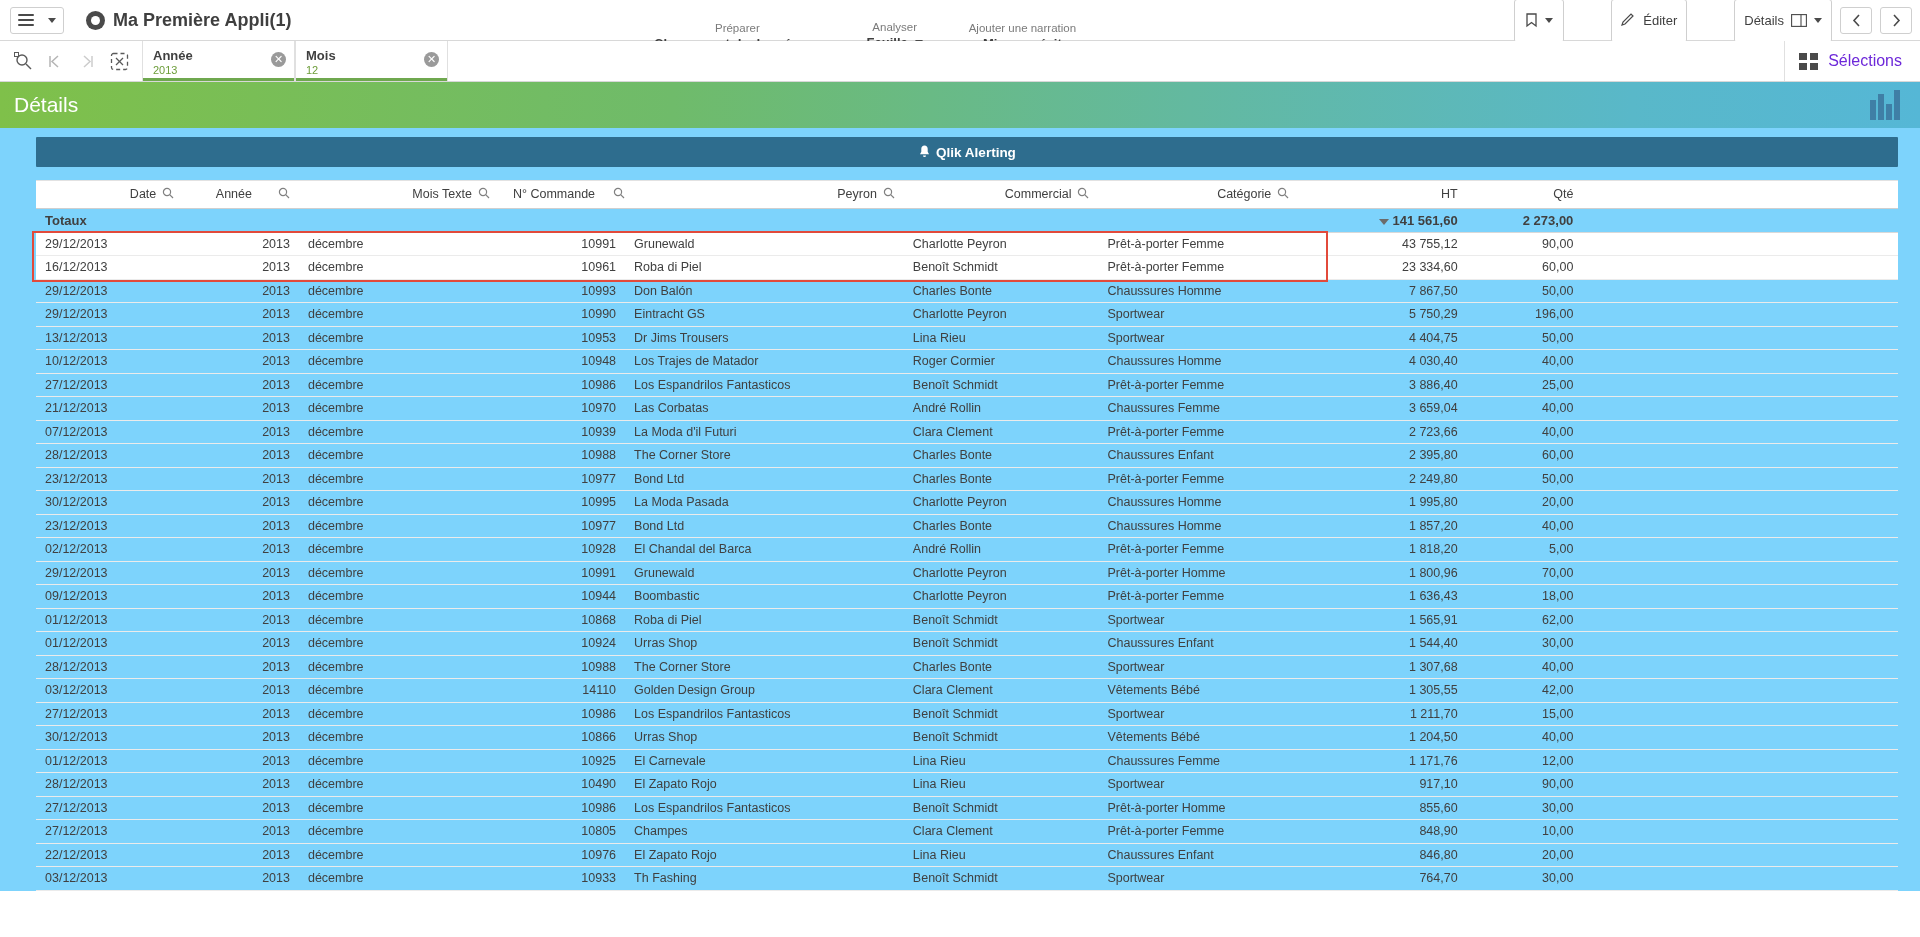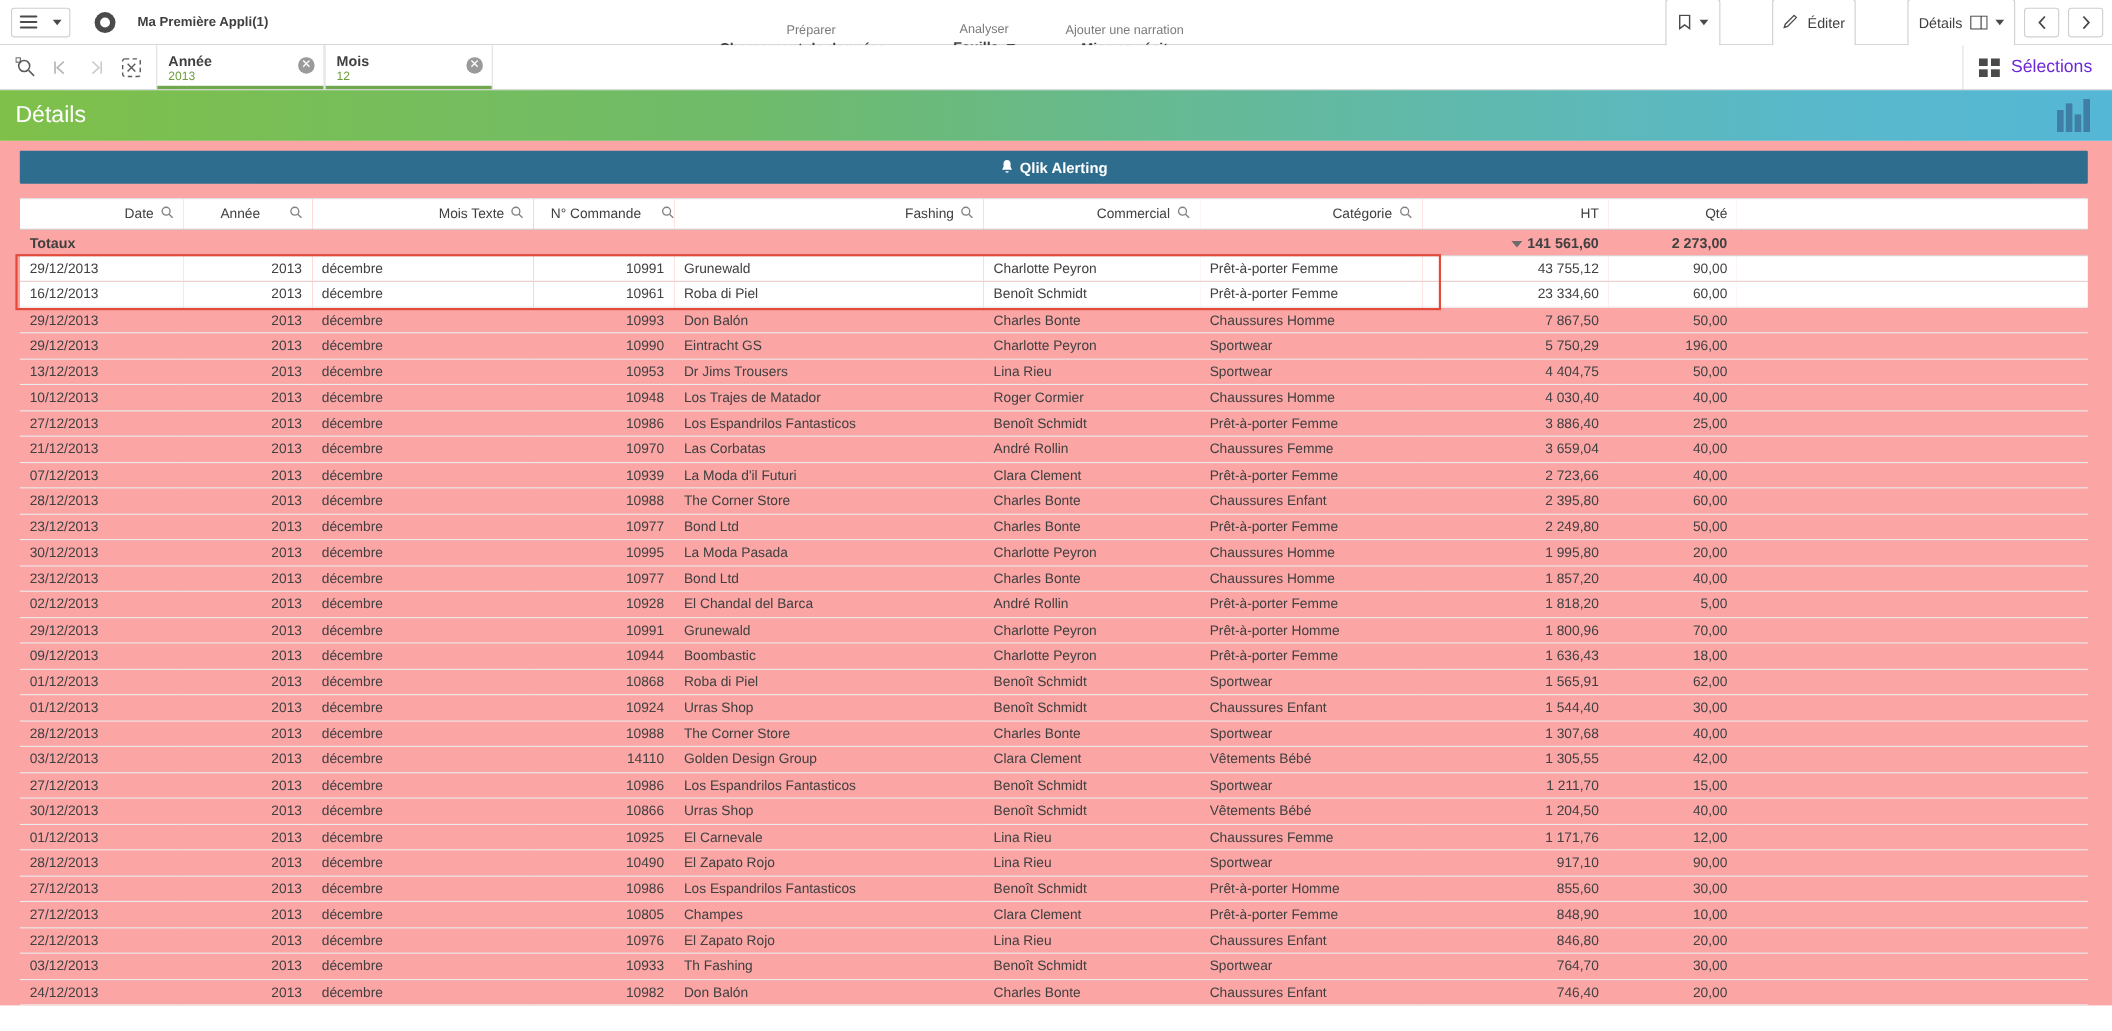--- a/index.html
+++ b/index.html
@@ -45,21 +45,21 @@
     display: flex; align-items: center; margin-left: 22px; gap: 8px;
   }
   .qlik-logo {
     width: 19px; height: 19px; border-radius: 50%;
     background: #4a4a4a; position: relative;
   }
   .qlik-logo::after {
     content: ""; position: absolute; left: 5px; top: 5px;
     width: 9px; height: 9px; background: #fff; border-radius: 50%;
   }
-  .app-title { font-size: 12px; color: #3f3f3f; font-weight: bold; margin-left: 12px; }
+  .app-title { font-size: 18px; color: #3f3f3f; font-weight: bold; }
 
   .nav-center {
     position: absolute; left: 640px; top: 15px; height: 41px;
     display: flex; align-items: stretch;
   }
   .nav-item {
     padding: 2px 14px 0 14px;
     display: flex; flex-direction: column; align-items: center; justify-content: center;
     cursor: pointer; position: relative;
     min-width: 120px;
@@ -114,21 +114,21 @@
   
   .sheet-header {
     height: 46px;
     background: linear-gradient(to right, #7fc04a 0%, #6fbb6a 35%, #63b9a0 62%, #59b8c9 85%, #55b7d6 100%);
     display: flex; align-items: center; position: relative;
   }
   .sheet-title { color: #ffffff; font-size: 21px; margin-left: 14px; }
   .sheet-icon { position: absolute; right: 14px; top: 8px; }
 
   
-  .content { padding: 9px 22px 0 18px; background: #fca5a5; }
+  .content { padding: 9px 22px 0 36px; background: #7dd3fc; }
   .alert-bar {
     height: 30px; background: #2e6d8e; color: #fff;
     display: flex; align-items: center; justify-content: center;
     font-size: 13.5px; font-weight: bold; gap: 5px;
     border-radius: 1px;
   }
 
   
   .table-wrap { margin-top: 13px; border-top: 1px solid #e2e2e2; }
   table.qtable { width: 100%; border-collapse: collapse; table-layout: fixed; }
@@ -366,21 +366,21 @@
             <div class="th-inner" style="justify-content:flex-end;gap:18px;">
               <span>N° Commande</span>
               <span class="srch"><svg width="12" height="12" viewBox="0 0 12 12">
                     <circle cx="5" cy="5" r="3.6" fill="none" stroke="#6b6b6b" stroke-width="1.2"></circle>
                     <line x1="7.7" y1="7.7" x2="11" y2="11" stroke="#6b6b6b" stroke-width="1.2"></line>
                   </svg></span>
             </div>
           </th>
           <th>
             <div class="th-inner">
-              <span>Fashing</span>
+              <span>Peyron</span>
               <span class="srch"><svg width="12" height="12" viewBox="0 0 12 12">
                     <circle cx="5" cy="5" r="3.6" fill="none" stroke="#6b6b6b" stroke-width="1.2"></circle>
                     <line x1="7.7" y1="7.7" x2="11" y2="11" stroke="#6b6b6b" stroke-width="1.2"></line>
                   </svg></span>
             </div>
           </th>
           <th>
             <div class="th-inner">
               <span>Commercial</span>
               <span class="srch"><svg width="12" height="12" viewBox="0 0 12 12">
@@ -752,29 +752,17 @@
             <td class="num">2013</td>
             <td>décembre</td>
             <td class="num">10933</td>
             <td>Th Fashing</td>
             <td>Benoît Schmidt</td>
             <td>Sportwear</td>
             <td class="num">764,70</td>
             <td class="num">30,00</td>
             <td></td>
           </tr>
-          <tr>
-            <td>24/12/2013</td>
-            <td class="num">2013</td>
-            <td>décembre</td>
-            <td class="num">10982</td>
-            <td>Don Balón</td>
-            <td>Charles Bonte</td>
-            <td>Chaussures Enfant</td>
-            <td class="num">746,40</td>
-            <td class="num">20,00</td>
-            <td></td>
-          </tr>
         </tbody>
     </table>
     <div class="hl-box" id="hlbox" style="left: -4px; top: 50px; width: 1296px; height: 51px;"></div>
   </div>
 </div>
 
 </body></html>

